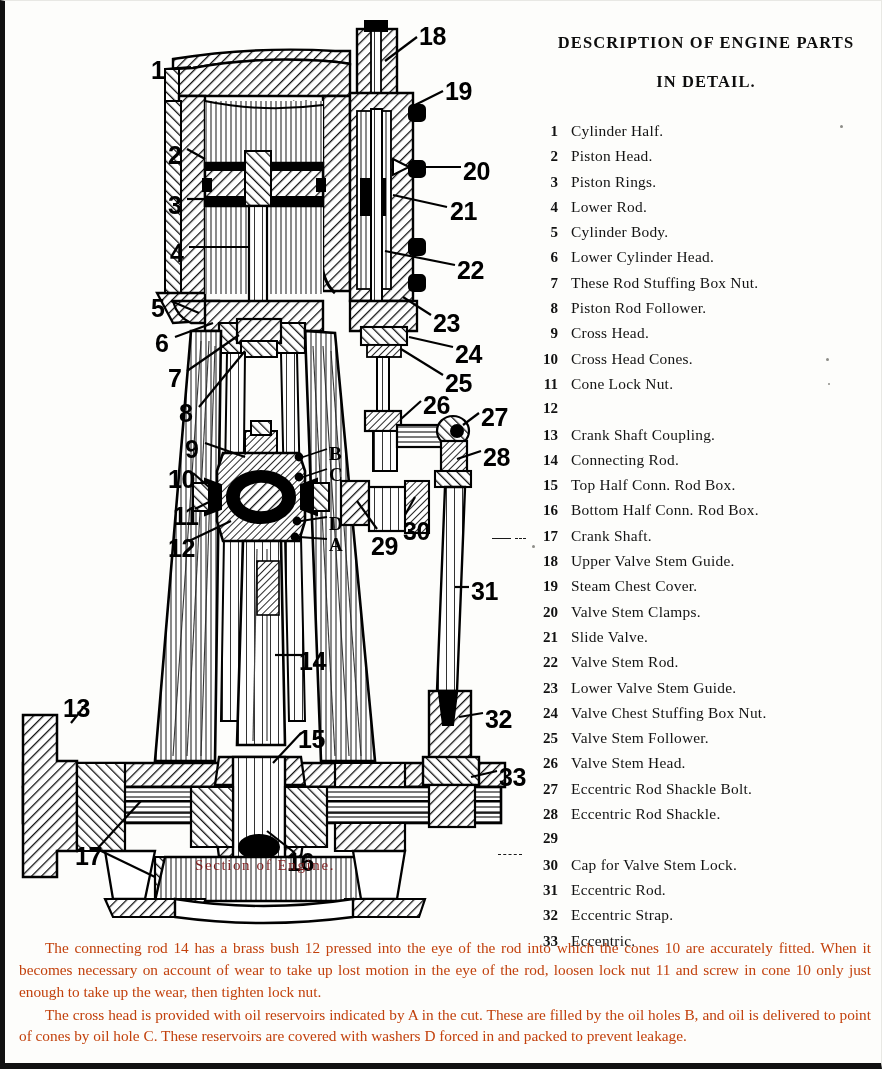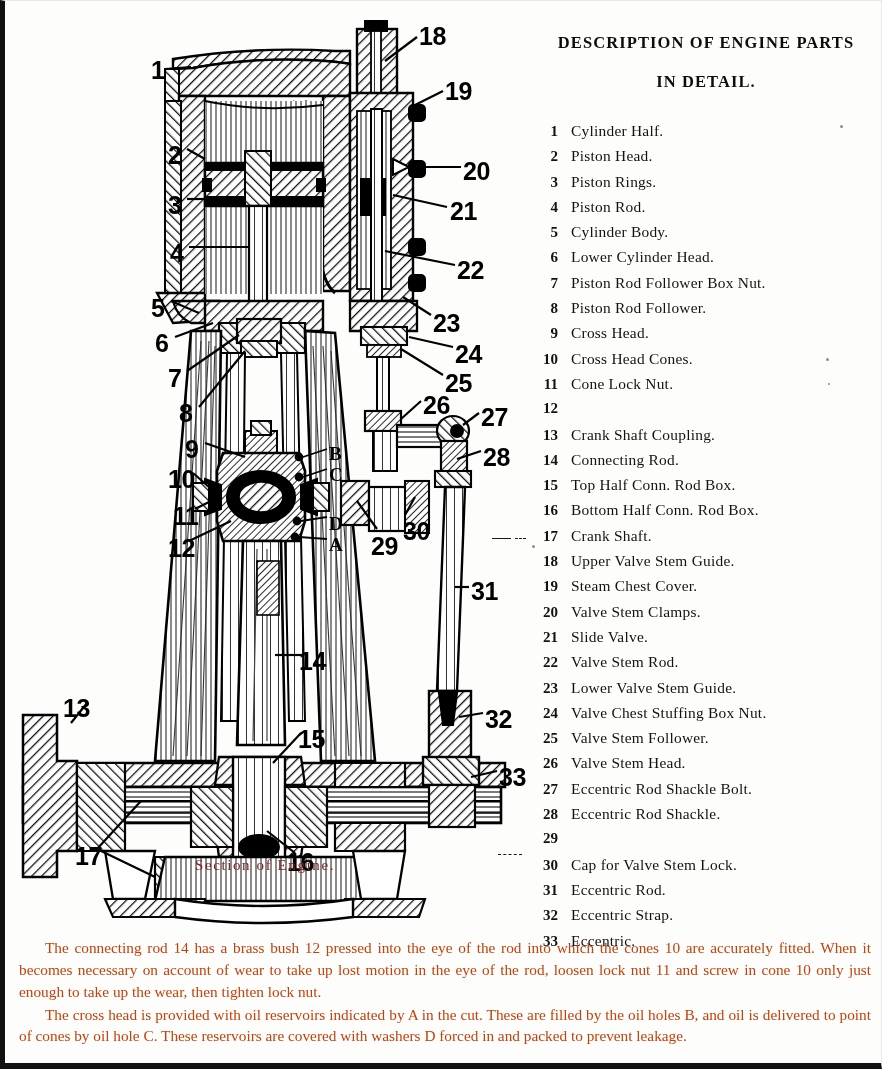--- a/index.html
+++ b/index.html
@@ -436,33 +436,33 @@
         <li class="part-row">
           <span class="part-num">2</span>
           <span class="part-label">Piston Head.</span>
         </li>
         <li class="part-row">
           <span class="part-num">3</span>
           <span class="part-label">Piston Rings.</span>
         </li>
         <li class="part-row">
           <span class="part-num">4</span>
-          <span class="part-label">Piston Rod.</span>
+          <span class="part-label">Lower Rod.</span>
         </li>
         <li class="part-row">
           <span class="part-num">5</span>
           <span class="part-label">Cylinder Body.</span>
         </li>
         <li class="part-row">
           <span class="part-num">6</span>
           <span class="part-label">Lower Cylinder Head.</span>
         </li>
         <li class="part-row">
           <span class="part-num">7</span>
-          <span class="part-label">Piston Rod Follower Box Nut.</span>
+          <span class="part-label">These Rod Stuffing Box Nut.</span>
         </li>
         <li class="part-row">
           <span class="part-num">8</span>
           <span class="part-label">Piston Rod Follower.</span>
         </li>
         <li class="part-row">
           <span class="part-num">9</span>
           <span class="part-label">Cross Head.</span>
         </li>
         <li class="part-row">

